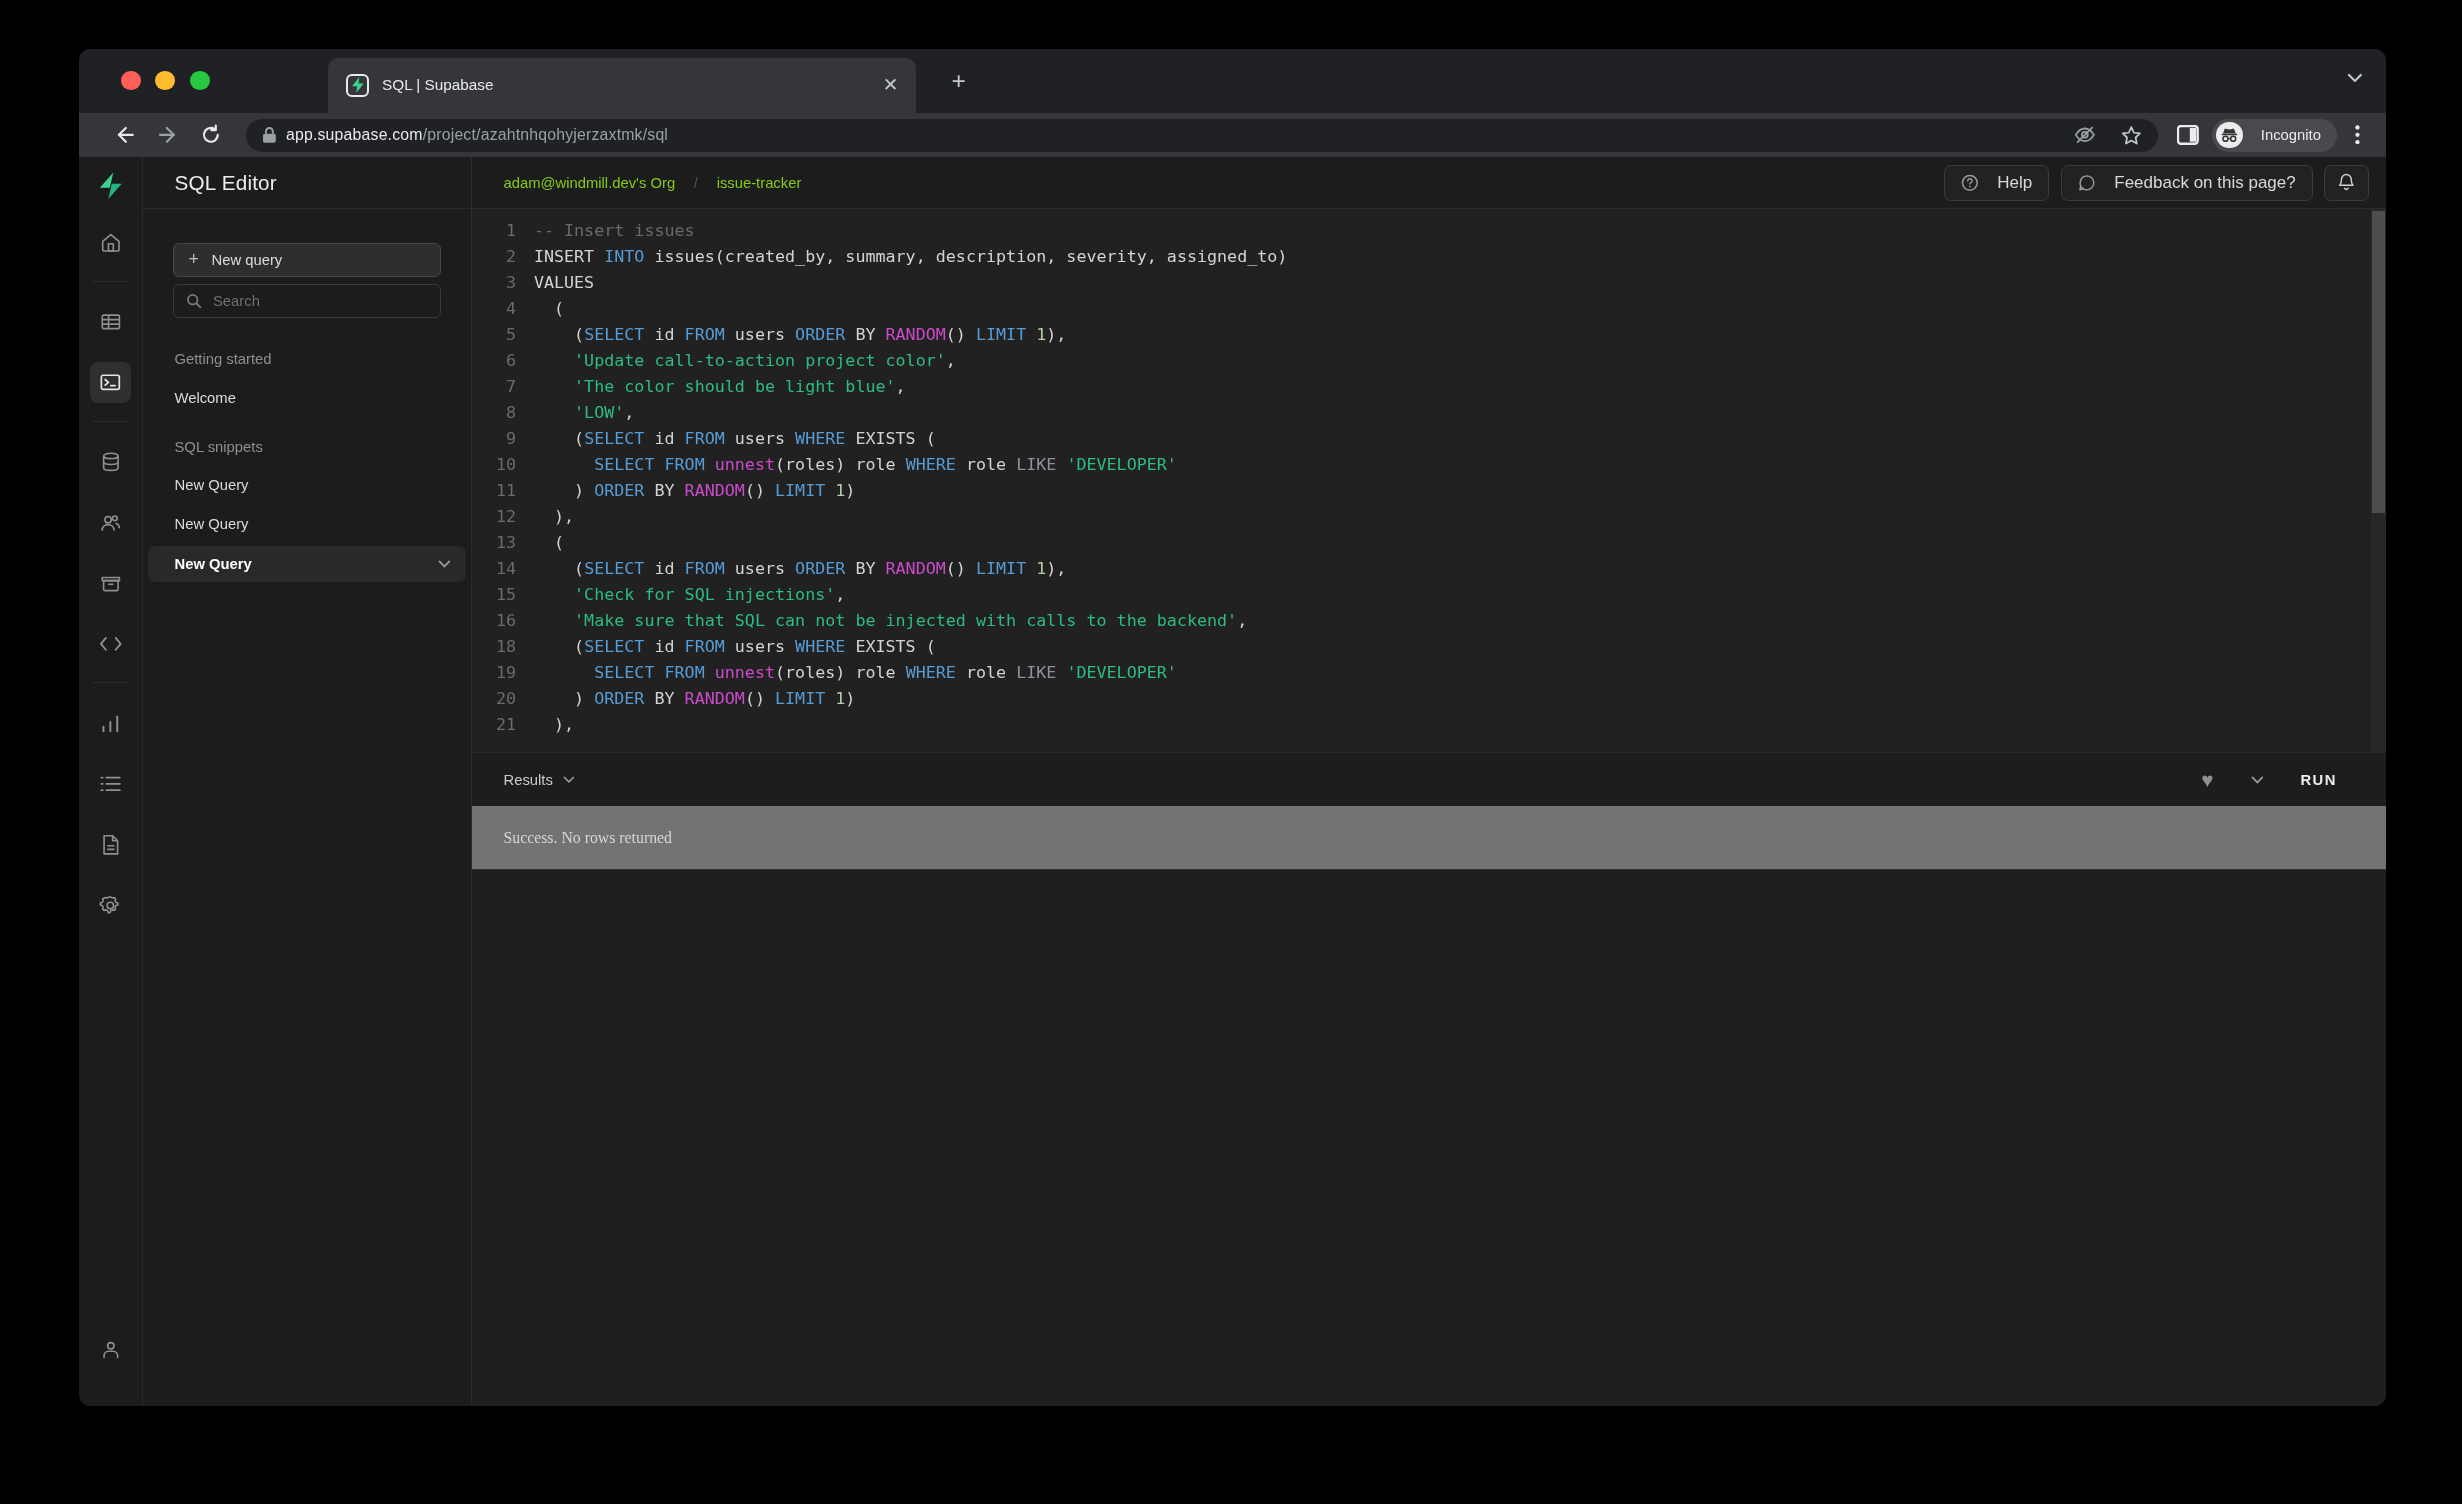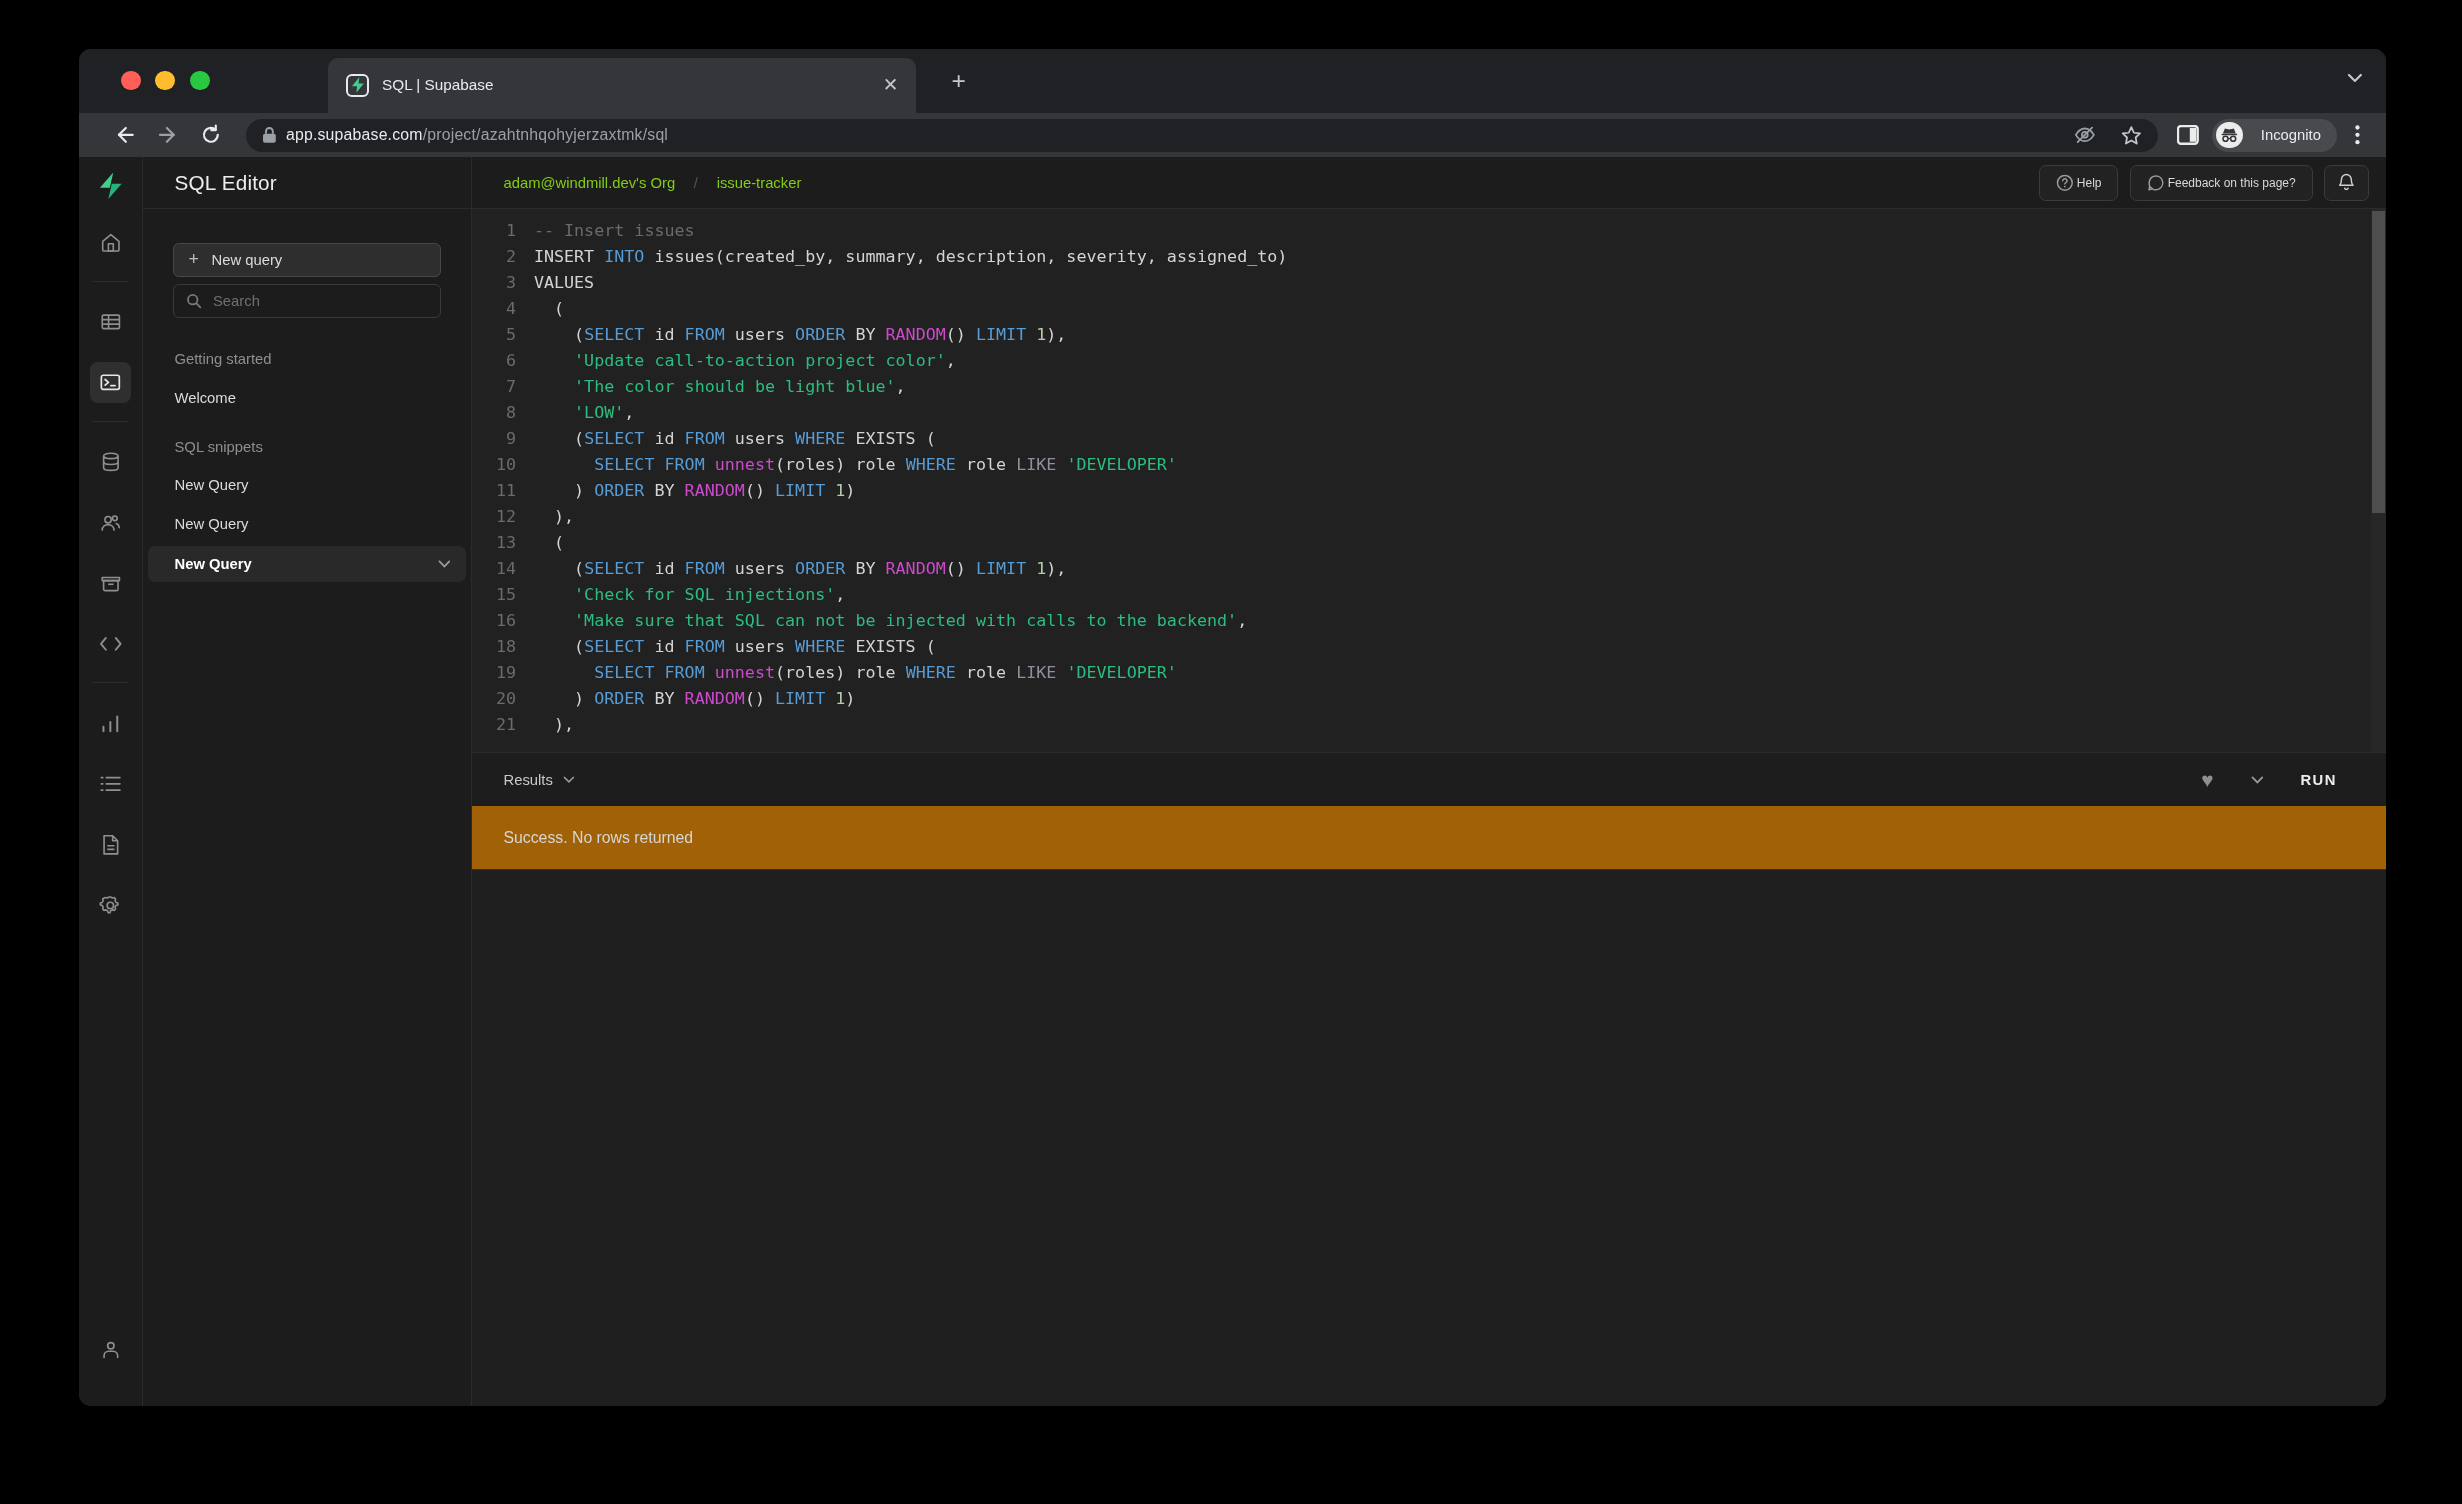--- a/index.html
+++ b/index.html
@@ -52,21 +52,21 @@
   .sp-section-label { margin:33px 0 0 31.5px; font-size:14.8px; color:#8F8F8F; }
   .sp-item { margin-top:22.7px; padding-left:31.5px; font-size:14.8px; color:#DCDCDC; }
   .sp-item-sel { margin:13.8px 4.9px 0 4.9px; height:36px; background:#292929; border-radius:6.9px; display:flex; align-items:center; padding:0 15.8px 0 26.6px; font-size:14.8px; font-weight:bold; color:#FFFFFF; }
   .sp-item-sel .chev { margin-left:auto; color:#9A9A9A; }
 
   .main { flex:1; display:flex; flex-direction:column; min-width:0; }
   .main-header { height:52px; flex:0 0 auto; border-bottom:1px solid #2B2B2B; display:flex; align-items:center; padding:0 16.7px 0 31.5px; }
   .crumb-org, .crumb-proj { font-size:14.8px; color:#84cc16; white-space:nowrap; }
   .crumb-sep { color:#555; margin:0 18.7px; font-size:14.8px; }
   .hdr-right { margin-left:auto; display:flex; align-items:center; gap:11.8px; }
-  .hdr-btn { height:36px; border:1px solid #3B3B3B; border-radius:6.9px; background:#222; display:flex; align-items:center; padding:0 15.8px; gap:3px; color:#D9D9D9; font-size:12px; white-space:nowrap; }
+  .hdr-btn { height:36px; border:1px solid #3B3B3B; border-radius:6.9px; background:#222; display:flex; align-items:center; padding:0 15.8px; gap:19px; color:#D9D9D9; font-size:17px; white-space:nowrap; }
   .hdr-btn .ic { color:#9A9A9A; display:flex; }
   .bell-btn { width:45px; height:36px; border:1px solid #3B3B3B; border-radius:6.9px; background:#222; display:flex; align-items:center; justify-content:center; color:#D0D0D0; }
 
   
   .editor { flex:1; min-height:0; background:#212121; position:relative; overflow:hidden; padding-top:7.9px;
             font-family:"DejaVu Sans Mono", monospace; font-size:16.7px; line-height:26px; }
   .cl { display:flex; }
   .ln { width:53px; flex:0 0 auto; text-align:right; padding-right:8.9px; color:#6B6B6B; user-select:none; }
   .cc { padding-left:8.9px; white-space:pre; color:var(--code); }
   .tk-w { color:var(--code); } .tk-k { color:var(--kw); } .tk-s { color:var(--str); }
@@ -75,21 +75,21 @@
   .vthumb { position:absolute; top:2px; left:1px; right:1px; height:55.5%; background:#4E4E4E; }
 
   
   .results-bar { height:54px; flex:0 0 auto; border-top:1px solid #2B2B2B; background:#1D1D1D; display:flex; align-items:center; padding:0 49px 0 31.5px; }
   .results-label { font-size:14.8px; color:#C9C9C9; display:flex; align-items:center; gap:9.9px; }
   .results-label .chev { color:#9A9A9A; }
   .res-right { margin-left:auto; display:flex; align-items:center; gap:37px; }
   .heart { color:#8F8F8F; font-size:20.7px; line-height:1; }
   .run-chev { color:#9A9A9A; }
   .run-btn { color:#EDEDED; font-size:14.8px; font-weight:bold; letter-spacing:1.5px; }
-  .success { height:64px; flex:0 0 auto; background:#a16207; border-bottom:1px solid #2F2F2F; display:flex; align-items:center; padding:0 31.5px; font-family:Liberation Sans, sans-serif; font-size:15.8px; color:#D6D6D6; }
+  .success { height:64px; flex:0 0 auto; background:#737373; border-bottom:1px solid #2F2F2F; display:flex; align-items:center; padding:0 31.5px; font-family:Liberation Serif, serif; font-size:15.8px; color:#D6D6D6; }
   .bottom-strip { flex:1; background:#1F1F1F; }
 
   svg { display:block; }
 </style>
 </head>
 <body>
 
 <div class="stage">
   <div class="window">
 

